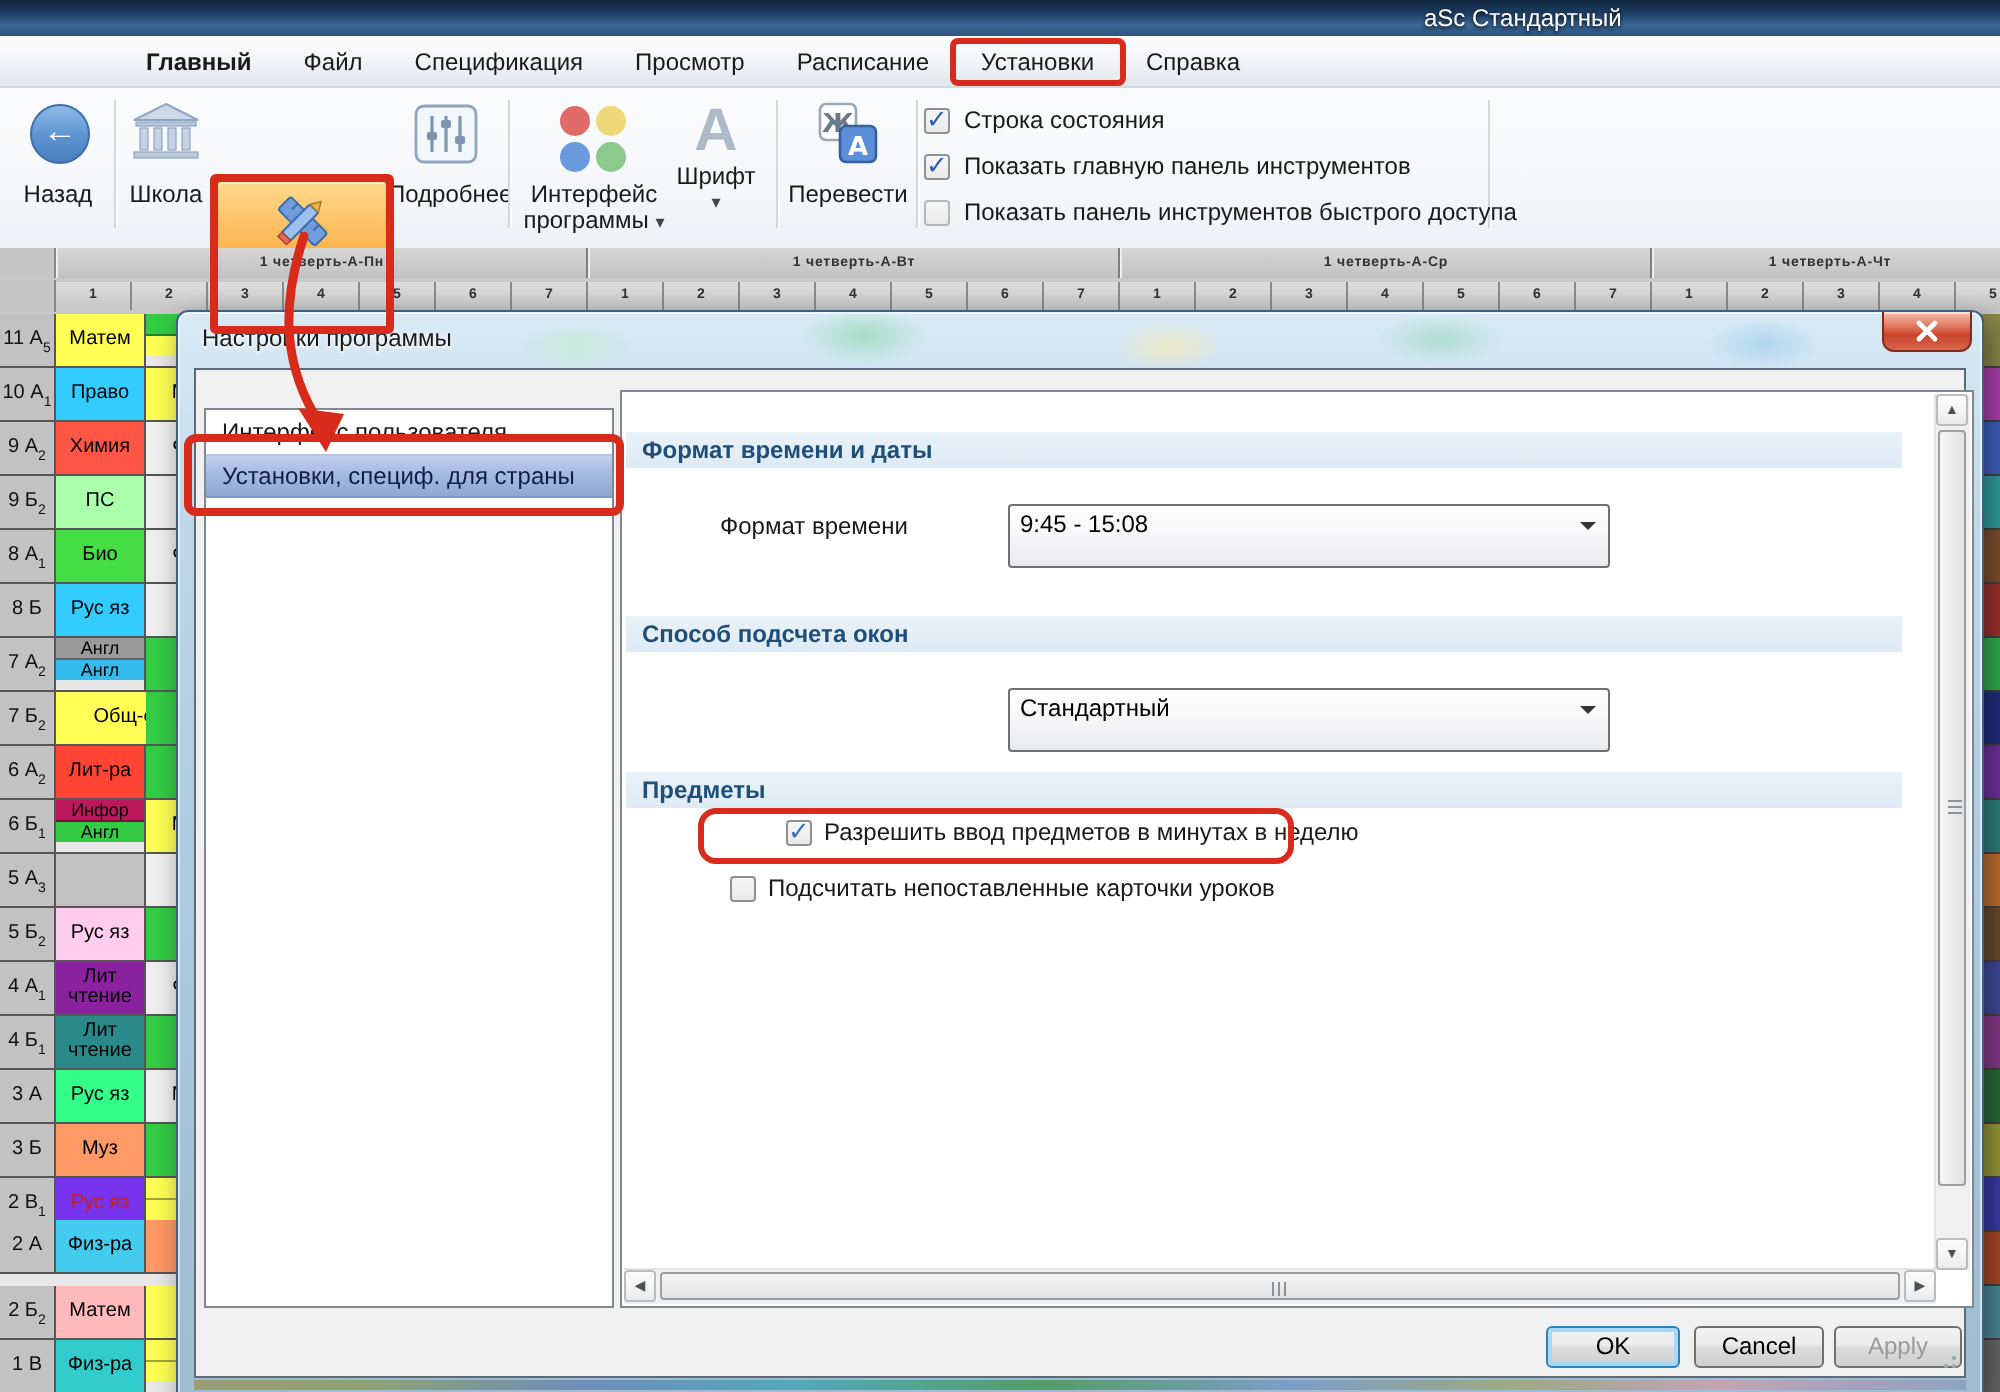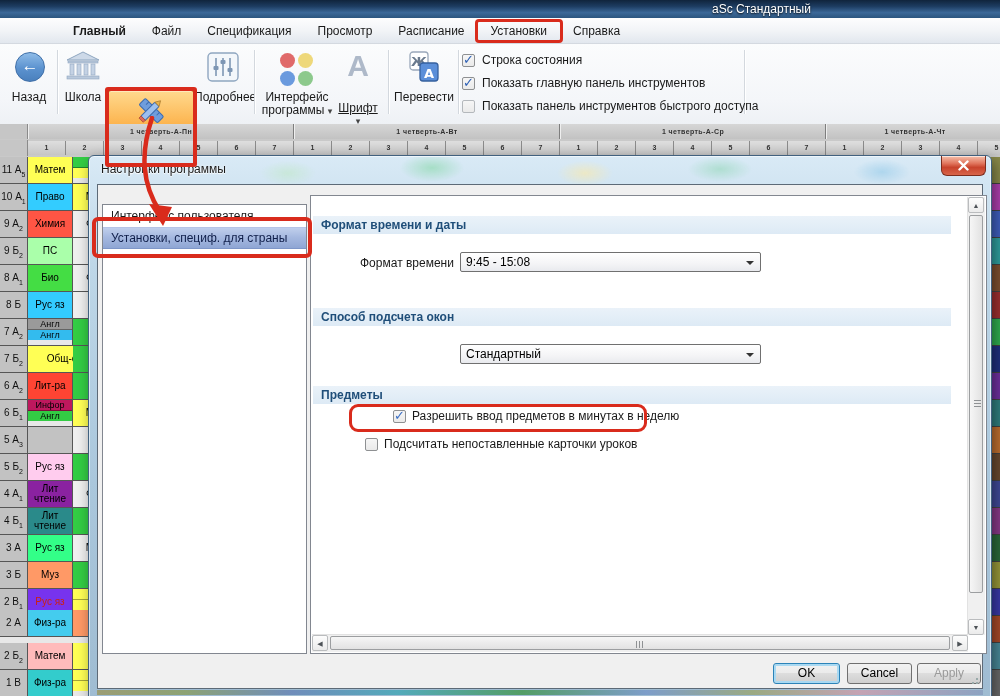--- a/index.html
+++ b/index.html
@@ -80,23 +80,23 @@
   .dlg-bottomstrip{position:absolute;left:8px;right:8px;bottom:2px;height:5px;opacity:.9;
     background:linear-gradient(90deg,#9a9a6a,#8aa06a 10%,#6a88b8 22%,#4aa8b8 34%,#4a9a5a 48%,#7a9ac8 62%,#9aa87a 74%,#c8a0b0 86%,#8aa0c0 100%);}
   .listbox{position:absolute;left:4px;top:19px;width:203px;height:448px;background:#fff;border:1px solid #828790;}
   .list-item{position:relative;height:22px;line-height:22px;padding-left:8px;font-size:12px;color:#1a1a1a;white-space:nowrap;}
   .list-item.sel{background:linear-gradient(180deg,#c0cfec 0%,#a6b9e0 45%,#8fa6d4 100%);
     border-top:1px solid #b6c4e6;border-bottom:1px solid #7e96c8;color:#101f4a;height:20px;line-height:20px;}
   .panel{position:absolute;left:212px;top:10px;width:677px;height:459px;background:#fff;border:1px solid #828790;box-sizing:border-box;}
   .band{position:absolute;left:2px;width:638px;height:18px;background:linear-gradient(180deg,#eaf2f9,#ddeaf5);
     font-size:12px;font-weight:bold;color:#1f4e79;line-height:18px;padding-left:8px;box-sizing:border-box;}
   .flabel{position:absolute;font-size:12px;color:#1a1a1a;white-space:nowrap;}
-  .combo{position:absolute;width:301px;height:20px;border:1px solid #707070;border-radius:2px;box-sizing:border-box;
+  .combo{position:absolute;width:301px;height:32px;border:1px solid #707070;border-radius:2px;box-sizing:border-box;
     background:linear-gradient(180deg,#ffffff 0%,#f4f4f6 60%,#e9eaee 100%);font-size:12px;color:#000;
-    line-height:18px;padding-left:5px;}
+    line-height:18px;padding-left:5px;margin-left:44px;}
   .combo .arr{position:absolute;right:6px;top:8px;width:0;height:0;border-left:4px solid transparent;
     border-right:4px solid transparent;border-top:4px solid #333;}
   .dcb-row{position:absolute;display:flex;align-items:center;gap:6px;font-size:12px;color:#1a1a1a;white-space:nowrap;}
   .dcb-row .cb.checked::after{color:#3b6fc4;}
   
   .vscroll{position:absolute;right:1px;top:1px;width:17px;bottom:18px;background:#f0f0f0;border-left:1px solid #e2e2e2;}
   .hscroll{position:absolute;left:1px;bottom:1px;height:17px;right:18px;background:#f0f0f0;border-top:1px solid #e2e2e2;}
   .sc-btn{position:absolute;background:linear-gradient(180deg,#fdfdfd,#ebebeb);border:1px solid #babcbe;border-radius:2px;
     color:#4d5257;font-size:7px;text-align:center;box-sizing:border-box;}
   .sc-thumb{position:absolute;background:linear-gradient(90deg,#f6f6f6,#e2e2e2);border:1px solid #9c9ea0;border-radius:2px;box-sizing:border-box;}
@@ -195,21 +195,21 @@
       <i style="left:0;top:18px;background:#6a9ade;"></i>
         <i style="left:18px;top:18px;background:#8cc98c;"></i>
     </div>
     <div class="tlabel" style="top:43px;">
       <div>Интерфейс</div>
       <div><span>программы</span> <span class="caret">▾</span></div>
     </div>
   </div>
   <div class="tbtn" style="left:334px;top:4px;width:48px;height:74px;">
     <div class="fontA">A</div>
-    <div class="tlabel" style="top:54px;text-decoration:underline;">
+    <div class="tlabel" style="top:34px;">
       <div>Шрифт</div>
       <div class="caret">▾</div>
     </div>
   </div>
   <div class="vsep" style="left:388px;"></div>
   <div class="tbtn" style="left:394px;top:4px;width:60px;height:70px;">
     <svg width="32" height="32" style="position:absolute;left:14px;top:3px;" viewBox="0 0 32 32">
       <rect x="2" y="1" width="18" height="18" rx="3" fill="#ffffff" stroke="#9aa8ba" stroke-width="1.3"></rect>
       <text x="11" y="15" font-size="13" font-weight="bold" fill="#6a7a8e" text-anchor="middle" font-family="DejaVu Sans">Ж</text>
       <rect x="12" y="12" width="18" height="18" rx="3" fill="#5b8fd9" stroke="#36619f" stroke-width="1.3"></rect>

